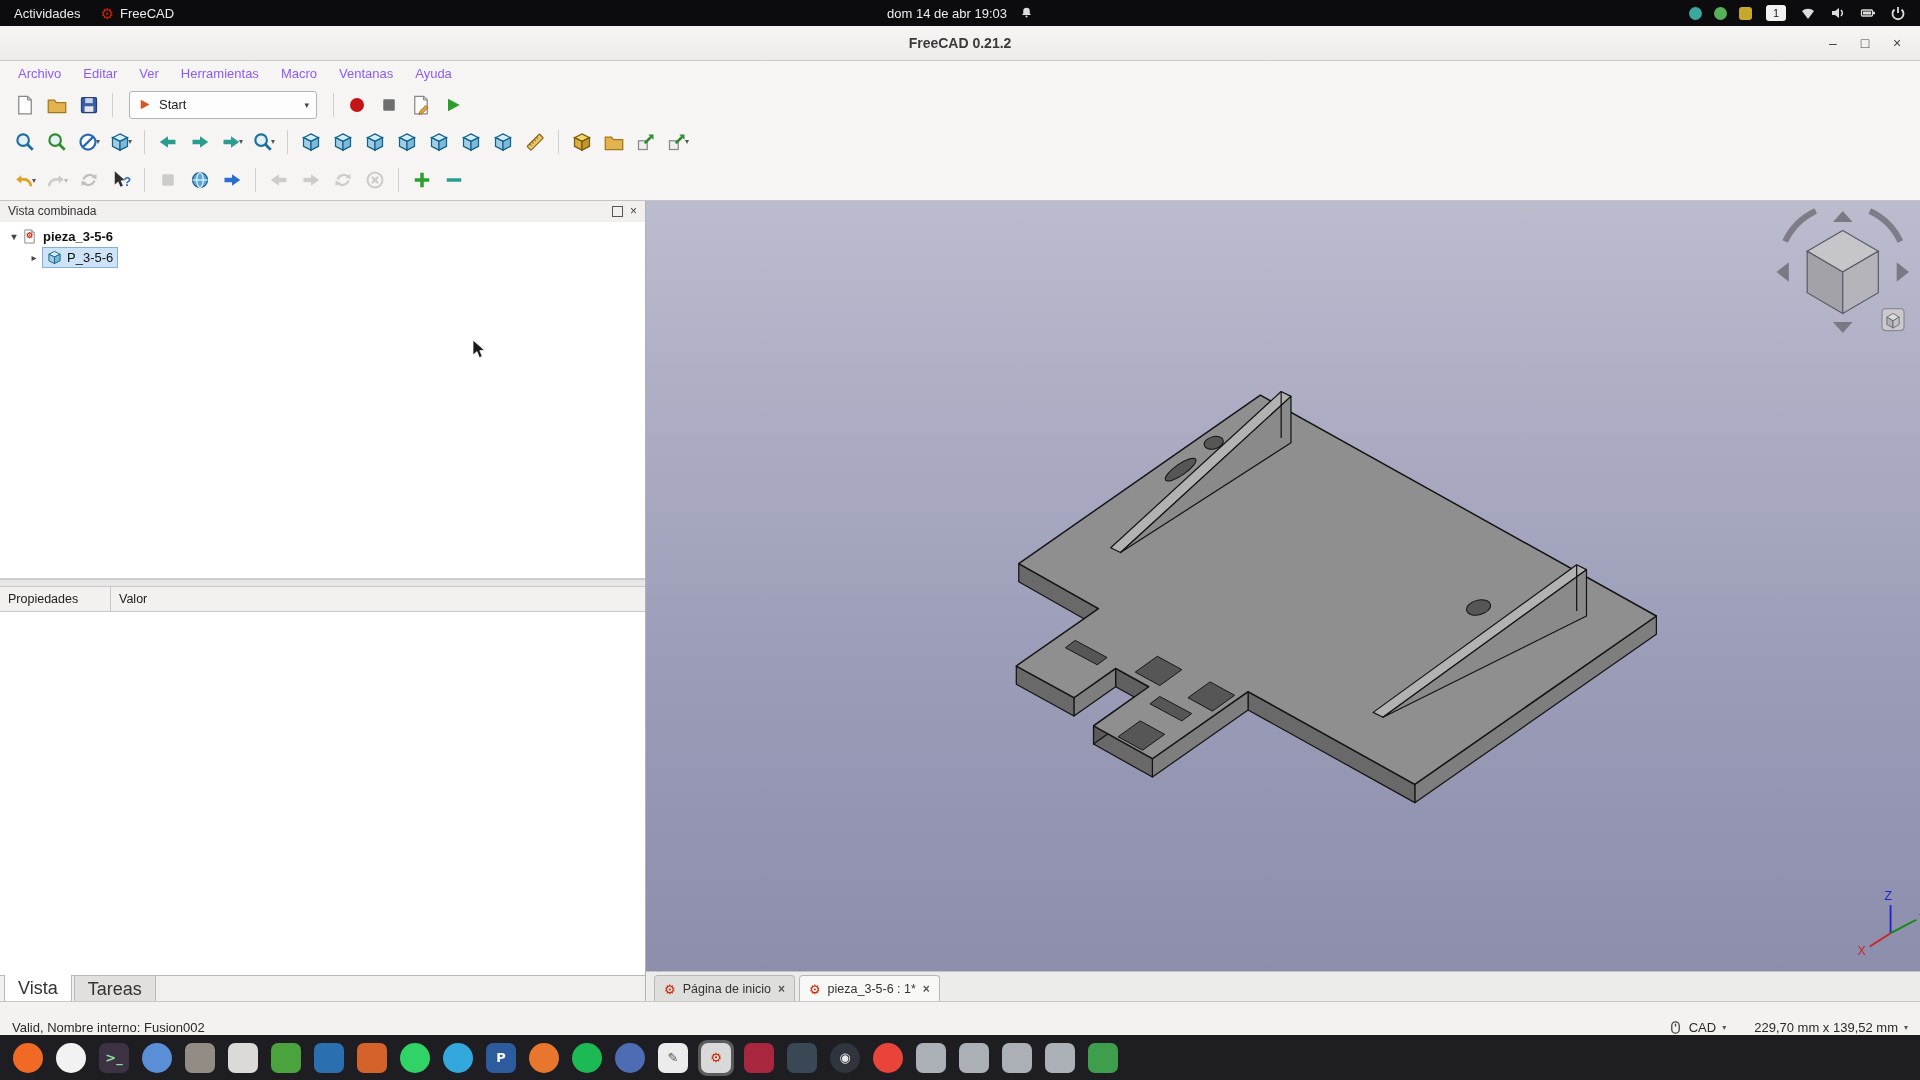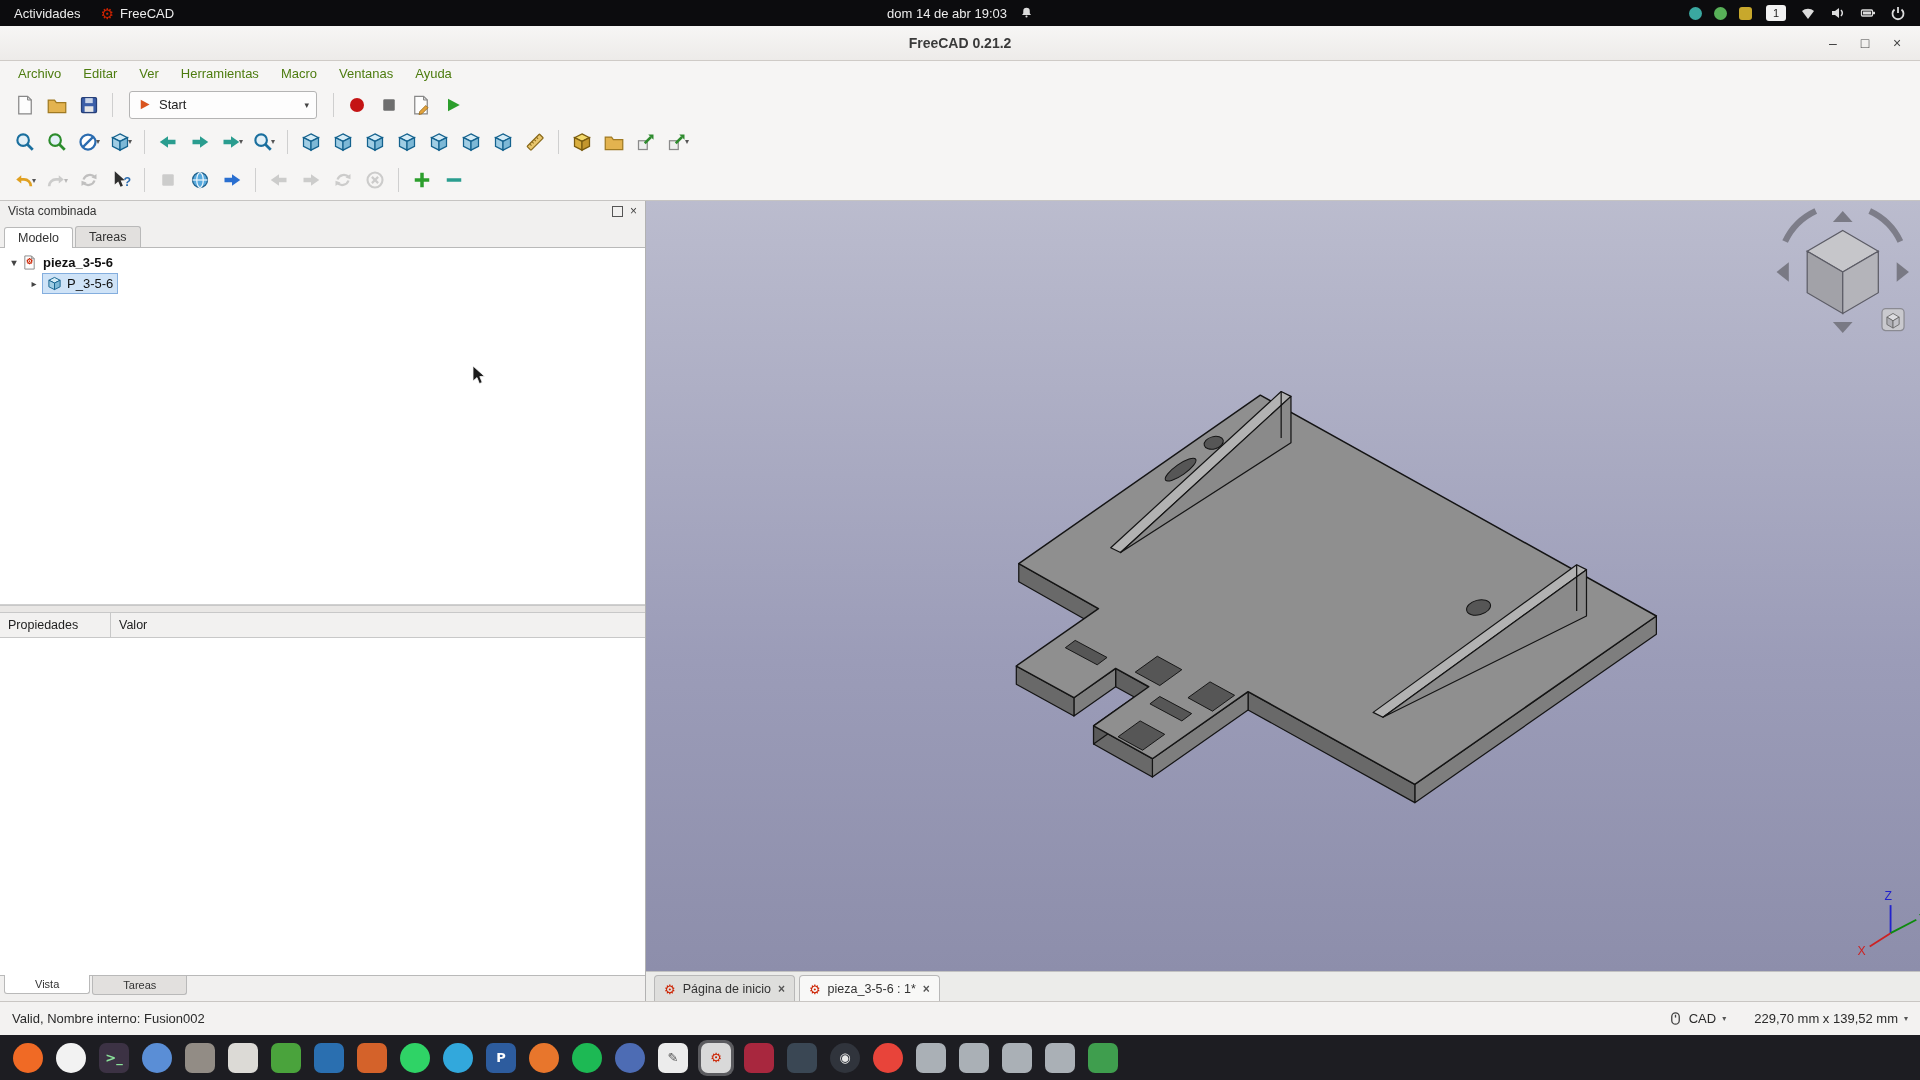--- a/index.html
+++ b/index.html
@@ -26,21 +26,21 @@
     background:linear-gradient(#f7f6f5,#edebe9);border-bottom:1px solid #cfcbc7;
     display:flex;align-items:center;justify-content:center;z-index:40;}
   .tb-title{font-size:14px;font-weight:bold;color:#3a3a3a;}
   .tb-controls{position:absolute;right:10px;top:0;height:34px;display:flex;align-items:center;gap:6px;}
   .wbtn{width:26px;height:26px;display:flex;align-items:center;justify-content:center;color:#444;
     font-size:14px;border-radius:4px;}
 
   
   .menubar{position:absolute;top:60px;left:0;right:0;height:26px;background:#f6f5f4;
     border-bottom:1px solid #e0dedc;display:flex;align-items:center;padding-left:8px;gap:2px;z-index:30;}
-  .menu-item{padding:3px 10px;font-size:13px;color:#4d7c0f;}
+  .menu-item{padding:3px 10px;font-size:13px;color:#8b5cf6;}
 
   
   .tbrow{position:absolute;left:0;right:0;background:#f6f5f4;display:flex;align-items:center;
     padding-left:10px;gap:2px;z-index:30;}
   .tb1{top:86px;height:37px;border-bottom:1px solid #eceae8;}
   .tb2{top:123px;height:37px;border-bottom:1px solid #eceae8;}
   .tb3{top:160px;height:40px;border-bottom:1px solid #c6c4c2;}
   .tbtn{width:30px;height:30px;display:flex;align-items:center;justify-content:center;border-radius:3px;
     background:transparent;border:none;padding:0;}
   .tbtn svg{width:20px;height:20px;}
@@ -75,40 +75,40 @@
   .sel-wrap{display:flex;align-items:center;background:#cfe3f7;border:1px solid #84aede;padding:0 4px;height:19px;text-align:center;}
   .sel-wrap .ticon{margin-right:3px;}
   .cv-split{height:6px;background:#e9e7e5;border-top:1px solid #c8c8c8;border-bottom:1px solid #c8c8c8;}
   .cv-prop-header{height:24px;display:flex;background:#f2f1f0;border-bottom:1px solid #c8c8c8;
     font-size:12.5px;color:#222;line-height:24px;}
   .cv-prop-header .c1{width:102px;padding-left:8px;border-right:1px solid #c8c8c8;}
   .cv-prop-header .c2{padding-left:8px;}
   .cv-prop{flex:1;background:#ffffff;}
   .cv-bottom-tabs{height:26px;display:flex;align-items:flex-start;padding-left:4px;gap:2px;
     border-top:1px solid #b9b9b9;background:#f1f0ef;}
-  .cv-btab{padding:3px 30px;font-size:11px;color:#333;border:1px solid #b9b9b9;border-top:none;
+  .cv-btab{padding:3px 13px;font-size:18px;color:#333;border:1px solid #b9b9b9;border-top:none;
     border-radius:0 0 3px 3px;background:#e2e0de;position:relative;}
   .cv-btab.active{background:#ffffff;top:-1px;}
   .tree-cursor{position:absolute;left:472px;top:118px;width:16px;height:22px;}
 
   
   .viewport{position:absolute;top:200px;left:646px;right:0;bottom:78px;display:flex;flex-direction:column;z-index:10;}
   .scene{flex:1;position:relative;background:linear-gradient(180deg,#bbbcce 0%,#9b9cb8 60%,#8d8eab 100%);}
   .scene svg{position:absolute;inset:0;width:100%;height:100%;}
   .mdi{height:30px;background:#ececea;border-top:1px solid #c2c2c2;display:flex;align-items:flex-end;
     padding-left:8px;gap:4px;}
   .mdi-tab{height:26px;display:flex;align-items:center;gap:7px;padding:0 9px;border:1px solid #b8b8b8;
     border-bottom:none;border-radius:4px 4px 0 0;background:#dededc;font-size:12.5px;color:#333;}
   .mdi-tab.active{background:#f8f8f7;}
   .mdi-close{font-size:12px;color:#555;font-weight:bold;}
   .mdi-tab .fc-glyph{font-size:13px;}
 
   
   .statusbar{position:absolute;left:0;right:0;bottom:45px;height:33px;background:#f3f2f1;
-    border-top:1px solid #c9c6c3;display:flex;align-items:center;font-size:13px;color:#2a2a2a;
+    border-top:1px solid #c9c6c3;display:flex;align-items:flex-end;font-size:13px;color:#2a2a2a;
     padding:0 12px;z-index:30;}
   .sb-right{margin-left:auto;display:flex;align-items:center;gap:6px;}
   .sb-mouse{width:15px;height:15px;color:#444;}
   .sb-caret{font-size:8px;color:#555;}
   .sb-dims{margin-left:22px;}
 
   
   .dock{position:absolute;left:0;right:0;bottom:0;height:45px;background:#1d1d22;display:flex;
     align-items:center;gap:7px;padding-left:10px;z-index:50;}
   .dock-item{width:36px;height:36px;border-radius:9px;display:flex;align-items:center;justify-content:center;}
@@ -537,25 +537,20 @@
   </div>
 
   <div class="combo-view">
     <div class="cv-header">
       <span>Vista combinada</span>
       <span class="cv-hbtns">
         <span class="cv-float"></span>
         <span class="cv-close">×</span>
       </span>
     </div>
-    <div class="cv-tabs">
-
-    <span class="cv-tab active">Modelo</span>
-        <span class="cv-tab">Tareas</span>
-      </div>
     <div class="cv-tree">
       <div class="trow t-root">
         <span class="exp">▾</span>
         <span class="ticon">
           <svg viewBox="0 0 16 16">
               <use href="#i-pg"></use>
             </svg>
           <span class="mini-gear">⚙</span>
         </span>
         <span>pieza_3-5-6</span>

